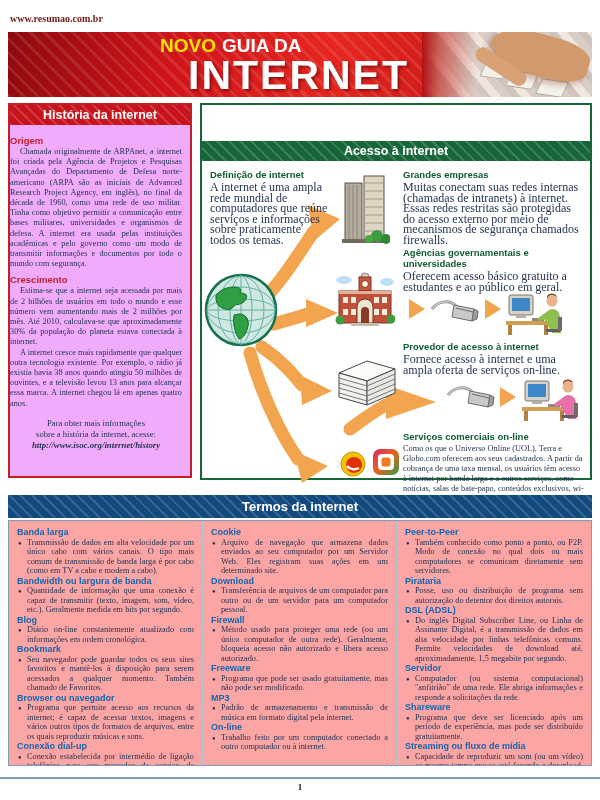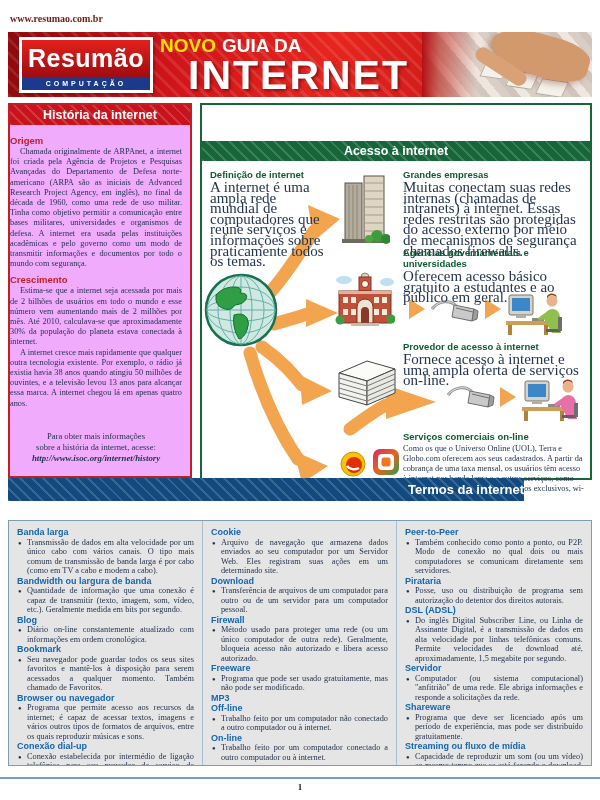--- a/index.html
+++ b/index.html
@@ -39,40 +39,40 @@
   .bar{color:#fff;font:bold 12.5px "Liberation Sans",sans-serif;text-align:center;line-height:20px;height:20px;}
   .stripes{background-image:repeating-linear-gradient(45deg, rgba(255,255,255,0.16) 0 2px, rgba(0,0,0,0) 2px 8px);}
 
   
   .historia{position:absolute;left:8px;top:103px;width:184px;height:375px;border:2px solid #c21e28;
             box-sizing:border-box;background:#f0abfc;}
   .historia .bar{background-color:#c8131c;}
   .h-content{padding:5px 8px 0 0;}
   .h-head{font:bold 9.5px "Liberation Sans",sans-serif;color:#c21e28;margin:5px 0 1px;}
   .h-p{font-size:8.3px;line-height:10.2px;text-align:justify;text-indent:10px;margin:0;}
-  .h-foot{margin-top:22px;text-align:center;font-size:8.6px;line-height:11px;}
+  .h-foot{margin-top:9px;text-align:center;font-size:8.6px;line-height:11px;}
   .h-link{font-weight:bold;font-style:italic;font-size:8.8px;}
 
   
   .acesso{position:absolute;left:200px;top:103px;width:392px;height:377px;border:2px solid #17663a;
           box-sizing:border-box;background:#fff;}
   .acesso .bar{background-color:#17663a;margin-top:36px;}
   .a-inner{position:relative;width:388px;height:353px;border-radius:30px;}
   .a-block{position:absolute;}
   .a-head{font:bold 9.5px "Liberation Sans",sans-serif;color:#0d5c31;margin:0 0 2px 0;}
-  .a-text{font-size:15px;line-height:10.6px;margin:0;}
+  .a-text{font-size:12px;line-height:10.6px;margin:0;}
   .tri{position:absolute;width:0;height:0;border-left:16px solid #f2a44e;
        border-top:10px solid transparent;border-bottom:10px solid transparent;}
   .art{position:absolute;}
 
   
-  .termos-bar{position:absolute;left:8px;top:478px;width:516px;height:23px;background-color:#12497f;
-       color:#fff;font:bold 13px "Liberation Sans",sans-serif;text-align:right;line-height:23px;}
+  .termos-bar{position:absolute;left:8px;top:495px;width:584px;height:23px;background-color:#12497f;
+       color:#fff;font:bold 13px "Liberation Sans",sans-serif;text-align:center;line-height:23px;}
   .termos-box{position:absolute;left:8px;top:520px;width:584px;height:246px;border:1px solid #7d9db4;
-       box-sizing:border-box;display:flex;background:#e5e5e5;overflow:hidden;}
+       box-sizing:border-box;display:flex;background:#fca5a5;overflow:hidden;}
   .t-col{width:33.33%;padding:6px 8px 0 8px;box-sizing:border-box;}
   .t-col.mid,.t-col.first{border-right:1px solid #a8bfd0;}
   .term{font:bold 9px "Liberation Sans",sans-serif;color:#1565ad;line-height:10.5px;}
   .def{position:relative;font-size:8.3px;line-height:9.5px;text-align:justify;padding-left:10px;}
   .bullet{position:absolute;left:1px;top:1px;font-size:6px;color:#243450;}
 
   .foot-line{position:absolute;left:0;top:777px;width:600px;height:2px;background:#7d9db4;}
   .page-num{position:absolute;left:0;top:782px;width:600px;text-align:center;
             font:bold 9px "Liberation Serif",serif;color:#222;}
 </style>
@@ -83,24 +83,20 @@
 
   <div class="site-url">www.resumao.com.br</div>
 
   <div class="banner">
     <div class="kb">
       <div class="key" style="right:86px;top:32px;width:22px;height:12px;"></div>
       <div class="key" style="right:56px;top:40px;width:26px;height:14px;"></div>
       <div class="key" style="right:26px;top:48px;width:26px;height:14px;"></div>
       <div class="hand"></div>
       <div class="finger"></div>
-    </div>
-    <div class="logo">
-      <div class="logo-name">Resumão</div>
-      <div class="logo-cat">COMPUTAÇÃO</div>
     </div>
     <div class="title">
       <div class="t1">
         <span class="accent">NOVO</span><span>GUIA DA</span>
       </div>
       <div class="t2">INTERNET</div>
     </div>
   </div>
 
   <div class="historia">
@@ -352,24 +348,21 @@
         <div class="entry">
           <div class="term">Firewall</div>
           <div class="def"><span class="bullet">●</span>Método usado para proteger uma rede (ou um único computador de outra rede). Geralmente, bloqueia acesso não autorizado e libera acesso autorizado.</div>
         </div>
         <div class="entry">
           <div class="term">Freeware</div>
           <div class="def"><span class="bullet">●</span>Programa que pode ser usado gratuitamente, mas não pode ser modificado.</div>
         </div>
         <div class="entry">
           <div class="term">MP3</div>
-        </div>
-        <div class="entry">
-          <div class="term">Off-line</div>
-          <div class="def"><span class="bullet">●</span>Trabalho feito por um computador não conectado a outro computador ou à internet.</div>
+          <div class="def"><span class="bullet">●</span>Padrão de armazenamento e transmissão de música em formato digital pela internet.</div>
         </div>
         <div class="entry">
           <div class="term">On-line</div>
           <div class="def"><span class="bullet">●</span>Trabalho feito por um computador conectado a outro computador ou à internet.</div>
         </div>
       </div>
     <div class="t-col">
         <div class="entry">
           <div class="term">Peer-to-Peer</div>
           <div class="def"><span class="bullet">●</span>Também conhecido como ponto a ponto, ou P2P. Modo de conexão no qual dois ou mais computadores se comunicam diretamente sem servidores.</div>

